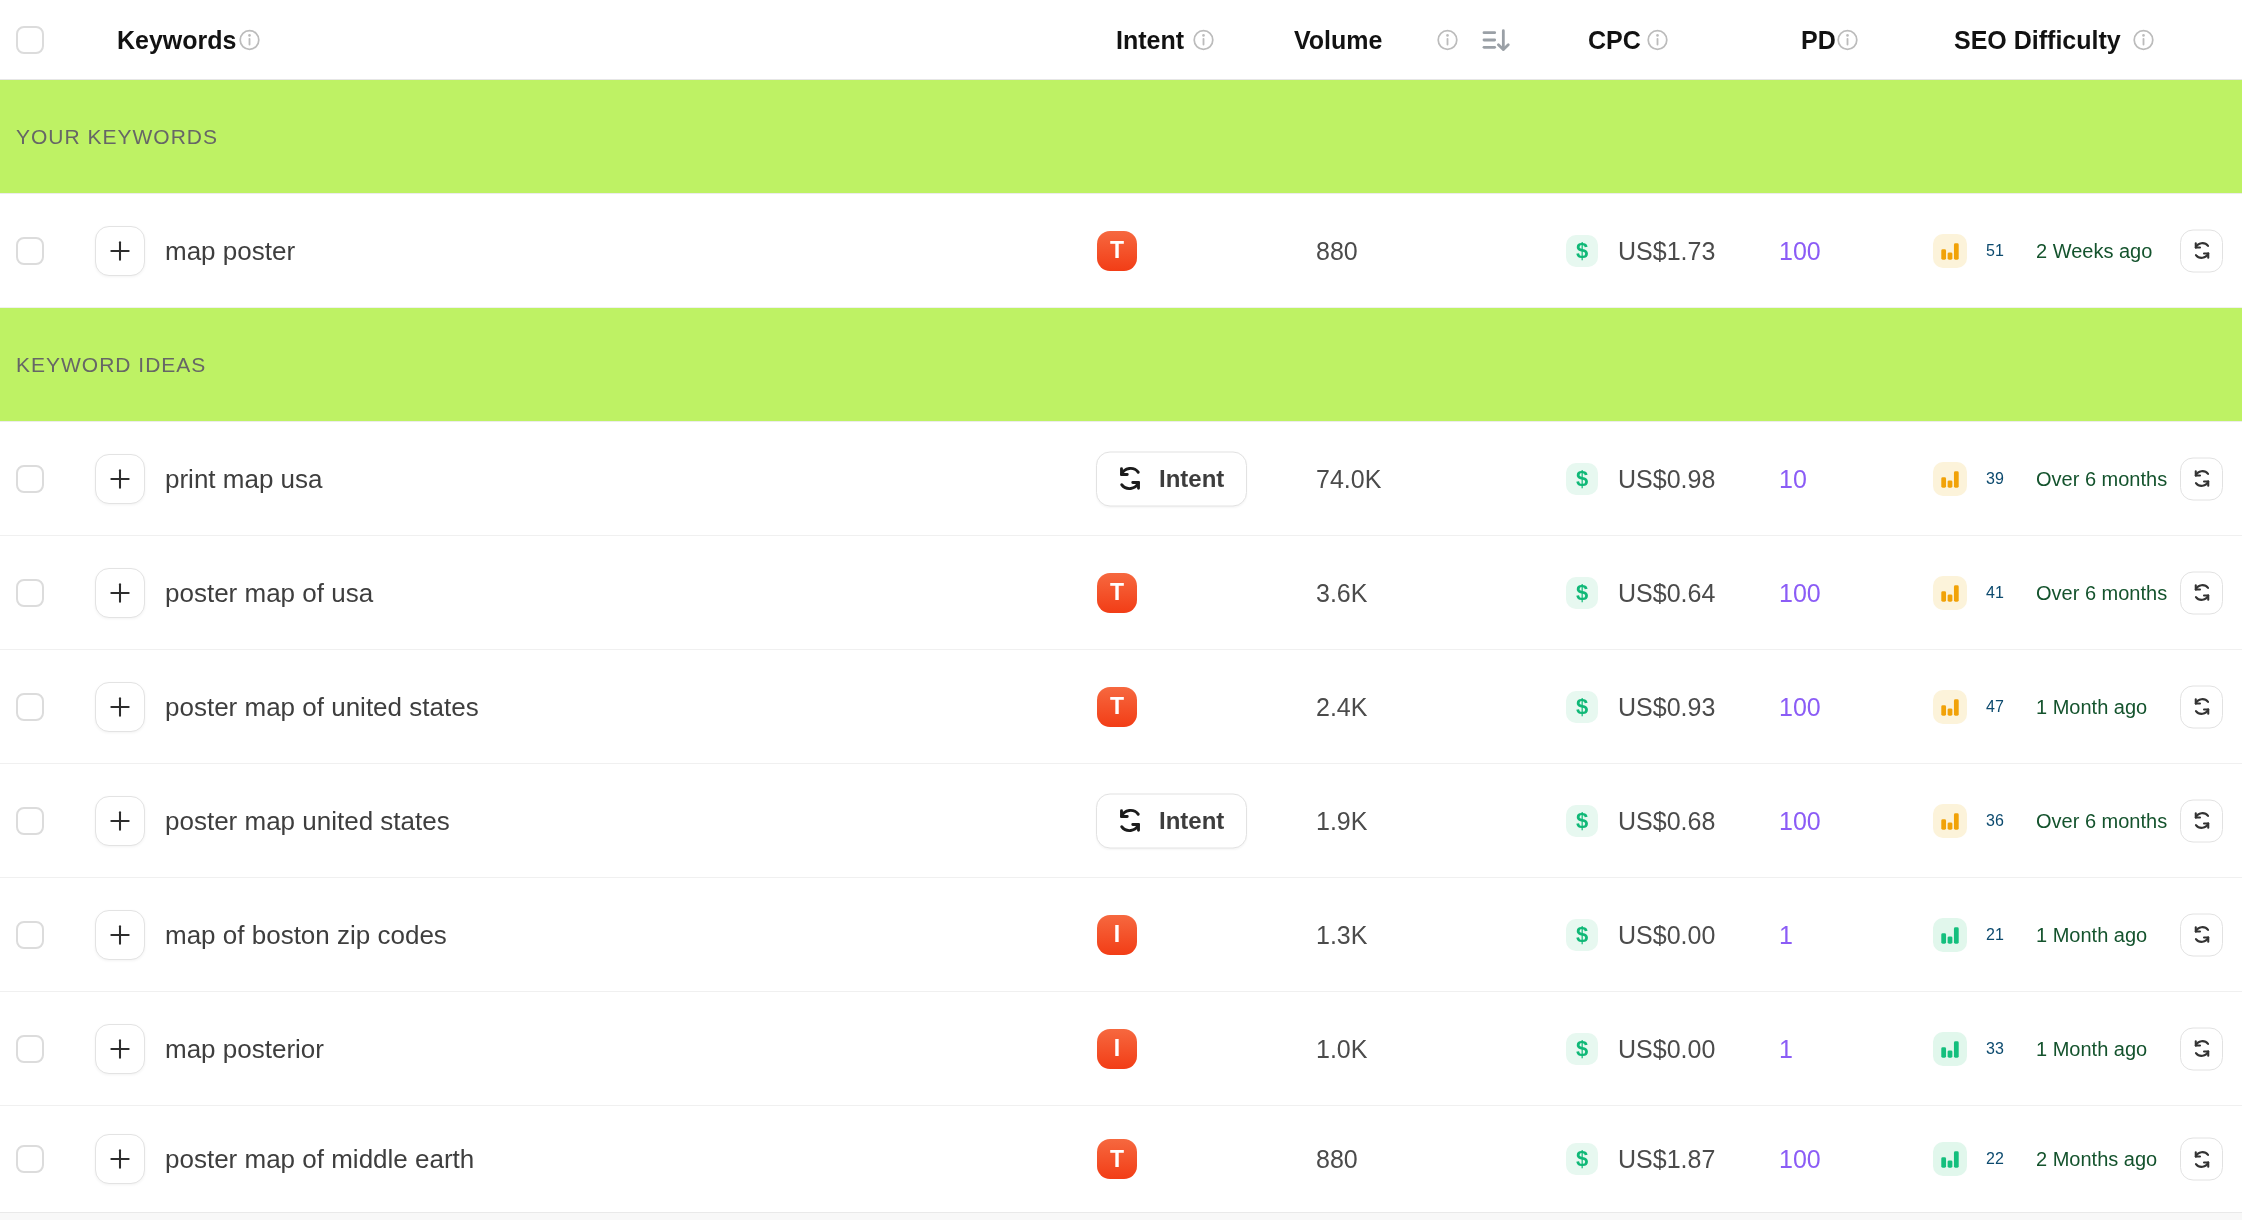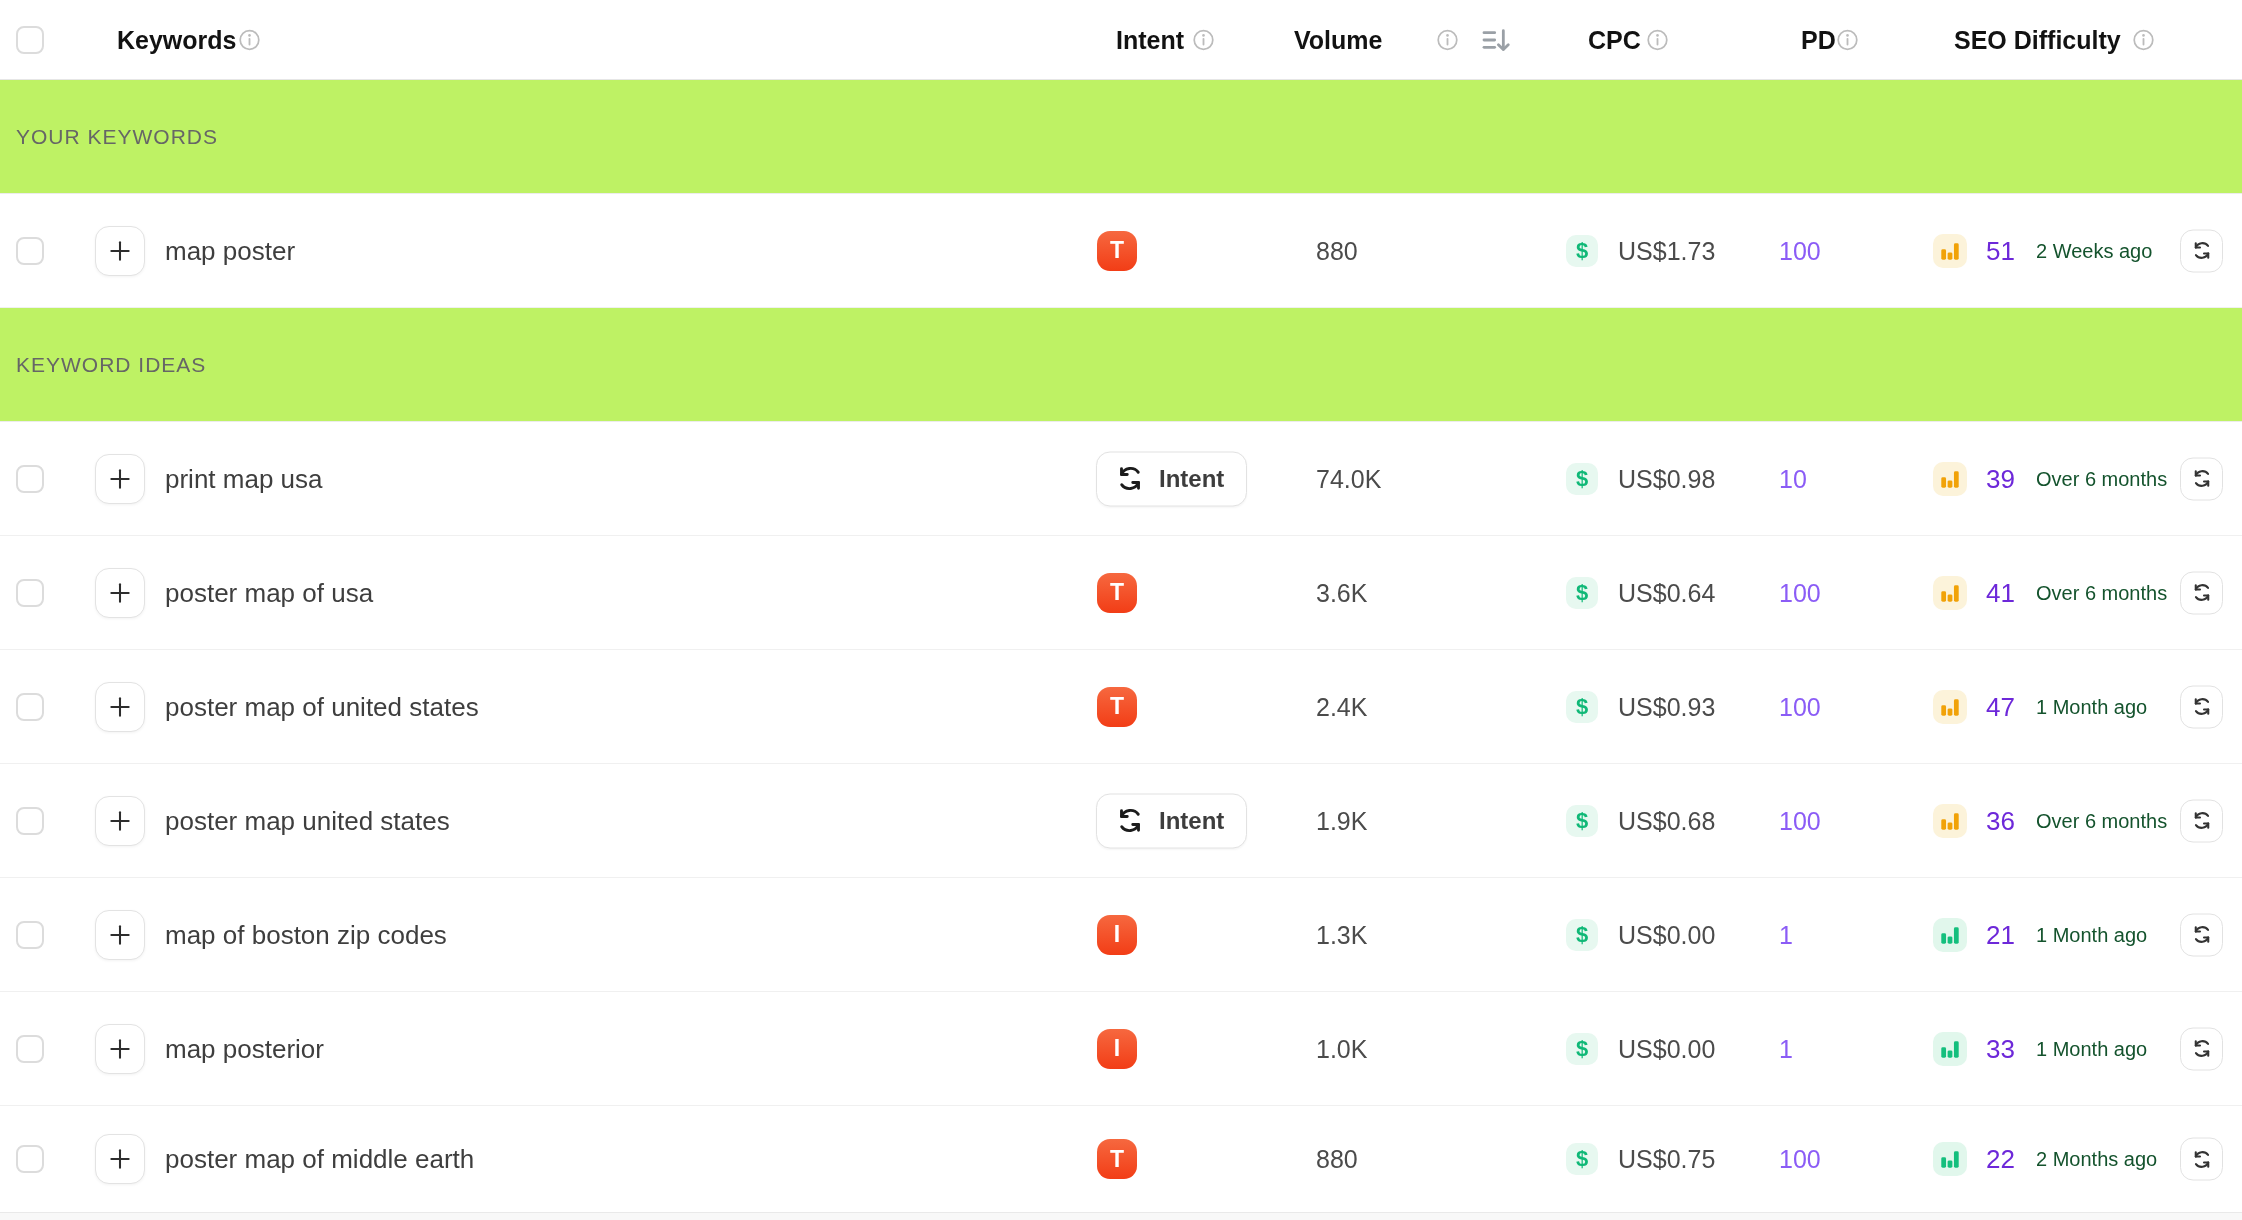--- a/index.html
+++ b/index.html
@@ -62,21 +62,21 @@
   .cpc-ic { left:1566px; width:32px; height:32px; border-radius:10px; background:#e7f8f0; color:#10b877;
             font-size:22px; font-weight:bold; display:flex; align-items:center; justify-content:center; }
   .cpc-val { left:1618px; font-size:25px; color:#4b4b4b; }
 
   .pd { left:1779px; font-size:25px; color:#8b5cf6; }
 
   .seo-ic { left:1933px; width:34px; height:34px; border-radius:10px; display:flex; align-items:center; justify-content:center; }
   .seo-ic svg { width:22px; height:22px; display:block; }
   .seo-ic.orange { background:#fcf3da; color:#f1a208; }
   .seo-ic.green  { background:#e1f7ec; color:#14bf7d; }
-  .seo-score { left:1986px; font-size:26px; color:#6d28d9; }
+  .seo-score { left:1986px; font-size:16px; color:#0c4a6e; }
   .seo-time  { left:2036px; font-size:20px; color:#14532d; }
 
   .refresh-btn { left:2180px; width:43px; height:43px; border:1px solid #e2e2e2; border-radius:13px; background:#fff;
                  color:#333; display:flex; align-items:center; justify-content:center; cursor:pointer; }
   .refresh-btn svg { width:22px; height:22px; display:block; }
 
   .bottom-strip { height:8px; background:#f8f8f8; border-top:1px solid #e9e9e9; }
 </style>
 </head>
 <body>
@@ -375,21 +375,21 @@
     <span class="checkbox"></span>
     <button class="cell plus-btn">
         <svg viewBox="0 0 24 24">
           <use href="#svg-plus"></use>
         </svg>
       </button>
     <span class="cell kw">poster map of middle earth</span>
     <span class="cell intent-badge">T</span>
     <span class="cell vol">880</span>
     <span class="cell cpc-ic">$</span>
-    <span class="cell cpc-val">US$0.75</span>
+    <span class="cell cpc-val">US$1.87</span>
     <span class="cell pd">100</span>
     <span class="cell seo-ic green">
         <svg viewBox="0 0 24 24">
           <use href="#svg-bars"></use>
         </svg>
       </span>
     <span class="cell seo-score">22</span>
     <span class="cell seo-time">2 Months ago</span>
     <button class="cell refresh-btn">
         <svg viewBox="0 0 24 24">

